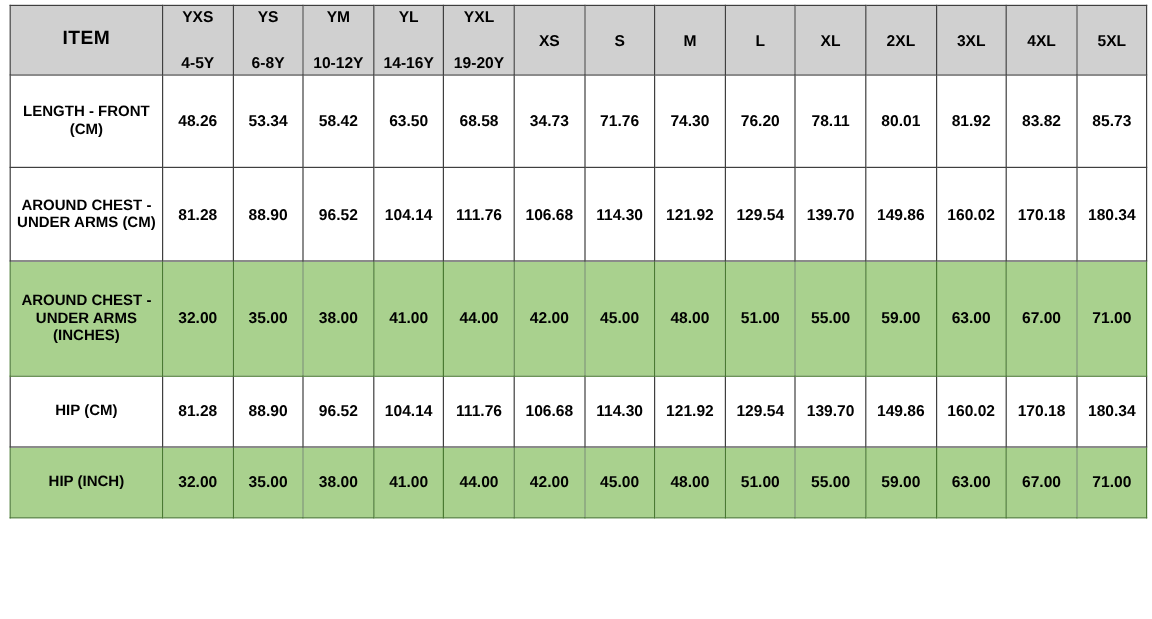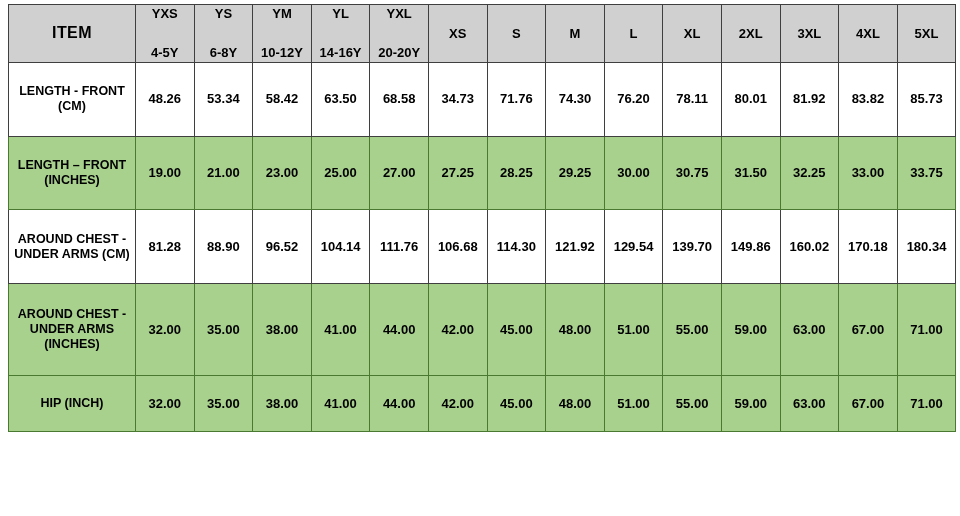--- a/index.html
+++ b/index.html
@@ -115,21 +115,21 @@
           <th>
             <span class="sz-name">YM</span>
             <span class="sz-age">10-12Y</span>
           </th>
           <th>
             <span class="sz-name">YL</span>
             <span class="sz-age">14-16Y</span>
           </th>
           <th>
             <span class="sz-name">YXL</span>
-            <span class="sz-age">20-20Y</span>
+            <span class="sz-age">19-20Y</span>
           </th>
           <th>
             <span class="sz-name">XS</span>
           </th>
           <th>
             <span class="sz-name">S</span>
           </th>
           <th>
             <span class="sz-name">M</span>
           </th>
@@ -164,37 +164,20 @@
           <td class="val">34.73</td>
           <td class="val">71.76</td>
           <td class="val">74.30</td>
           <td class="val">76.20</td>
           <td class="val">78.11</td>
           <td class="val">80.01</td>
           <td class="val">81.92</td>
           <td class="val">83.82</td>
           <td class="val">85.73</td>
         </tr>
-        <tr class="alt">
-          <td class="row-label">LENGTH – FRONT (INCHES)</td>
-          <td class="val">19.00</td>
-          <td class="val">21.00</td>
-          <td class="val">23.00</td>
-          <td class="val">25.00</td>
-          <td class="val">27.00</td>
-          <td class="val">27.25</td>
-          <td class="val">28.25</td>
-          <td class="val">29.25</td>
-          <td class="val">30.00</td>
-          <td class="val">30.75</td>
-          <td class="val">31.50</td>
-          <td class="val">32.25</td>
-          <td class="val">33.00</td>
-          <td class="val">33.75</td>
-        </tr>
         <tr>
           <td class="row-label">AROUND CHEST - UNDER ARMS (CM)</td>
           <td class="val">81.28</td>
           <td class="val">88.90</td>
           <td class="val">96.52</td>
           <td class="val">104.14</td>
           <td class="val">111.76</td>
           <td class="val">106.68</td>
           <td class="val">114.30</td>
           <td class="val">121.92</td>
@@ -215,20 +198,37 @@
           <td class="val">42.00</td>
           <td class="val">45.00</td>
           <td class="val">48.00</td>
           <td class="val">51.00</td>
           <td class="val">55.00</td>
           <td class="val">59.00</td>
           <td class="val">63.00</td>
           <td class="val">67.00</td>
           <td class="val">71.00</td>
         </tr>
+        <tr>
+          <td class="row-label">HIP (CM)</td>
+          <td class="val">81.28</td>
+          <td class="val">88.90</td>
+          <td class="val">96.52</td>
+          <td class="val">104.14</td>
+          <td class="val">111.76</td>
+          <td class="val">106.68</td>
+          <td class="val">114.30</td>
+          <td class="val">121.92</td>
+          <td class="val">129.54</td>
+          <td class="val">139.70</td>
+          <td class="val">149.86</td>
+          <td class="val">160.02</td>
+          <td class="val">170.18</td>
+          <td class="val">180.34</td>
+        </tr>
         <tr class="alt">
           <td class="row-label">HIP (INCH)</td>
           <td class="val">32.00</td>
           <td class="val">35.00</td>
           <td class="val">38.00</td>
           <td class="val">41.00</td>
           <td class="val">44.00</td>
           <td class="val">42.00</td>
           <td class="val">45.00</td>
           <td class="val">48.00</td>

